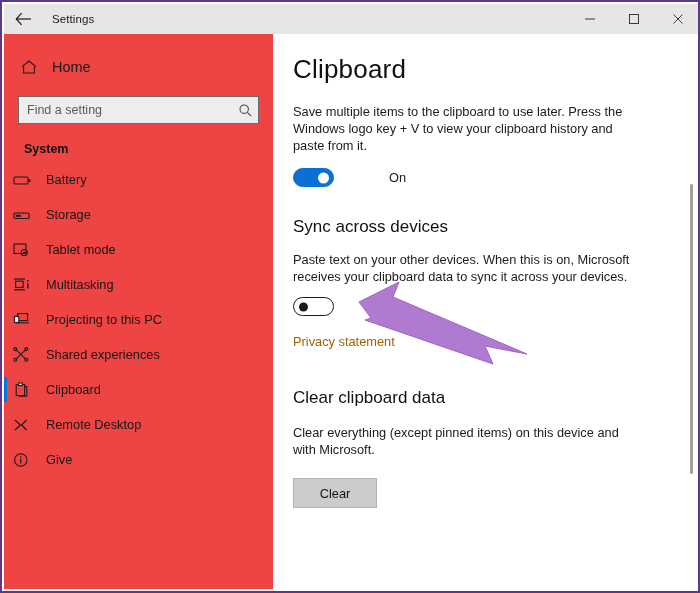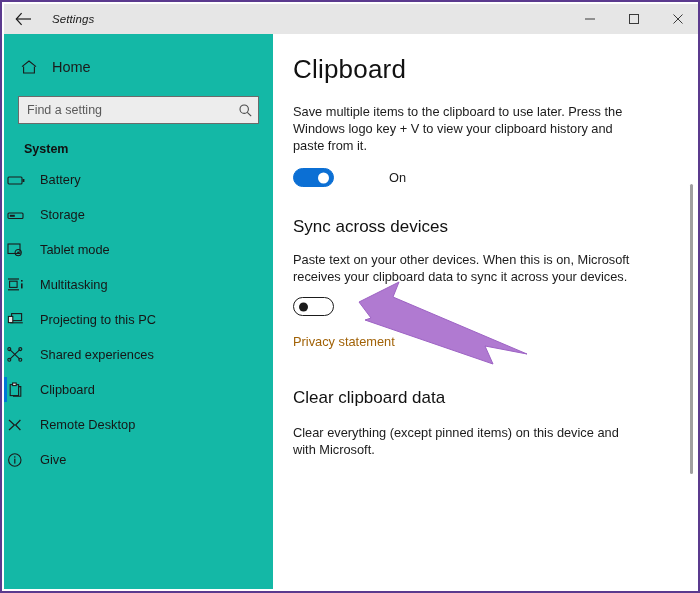--- a/index.html
+++ b/index.html
@@ -32,21 +32,20 @@
     width: 696px;
     height: 30px;
     background: #e6e6e6;
     display: flex;
     align-items: center;
   }
   #titlebar-left {
     display: flex;
     align-items: center;
     height: 30px;
-    font-style: italic;
   }
   .back-btn {
     width: 38px;
     height: 28px;
     display: flex;
     align-items: center;
     justify-content: center;
     cursor: pointer;
   }
   .back-btn svg { display: block; }
@@ -72,21 +71,21 @@
   }
   .wc svg { display: block; }
 
   
   #sidebar {
     position: absolute;
     left: 2px;
     top: 32px;
     width: 269px;
     bottom: 2px;
-    background: #14b8a6;
+    background: #ef4444;
     overflow: hidden;
   }
   .home-row {
     display: flex;
     align-items: center;
     height: 34px;
     margin-top: 16px;
     padding-left: 16px;
     cursor: pointer;
   }
@@ -127,21 +126,21 @@
     padding: 0 0 0 20px;
     margin-top: 18px;
   }
 
   .nav-list { margin-top: 6px; }
   .nav-item {
     position: relative;
     display: flex;
     align-items: center;
     height: 35px;
-    padding-left: 3px;
+    padding-left: 9px;
     cursor: pointer;
   }
   .nav-item .sel-bar {
     position: absolute;
     left: 0; top: 5px;
     width: 3px;
     height: 25px;
     background: #0078d7;
     display: none;
   }
@@ -510,20 +509,23 @@
       </div>
 
       <div style="margin-top:16px;">
         <a class="link">Privacy statement</a>
       </div>
 
       <h2 class="sec-title" style="margin-top:38px;">Clear clipboard data</h2>
 
       <p class="body-text" style="margin-top:16px;">Clear everything (except pinned items) on this device and with Microsoft.</p>
 
+      <div style="margin-top:20px;">
+        <button class="btn">Clear</button>
+      </div>
 
     </div>
   </div>
 
   <div id="scrollbar-track">
     <div id="scrollbar-thumb"></div>
   </div>
 
   <svg id="annot-arrow" viewBox="0 0 180 95">
     <path d="M2 22 L42 2 L36 17 L170 74 L128 66 L136 84 L8 40 L14 38 Z" fill="#b07ad1" stroke="#9d63c4" stroke-width="1"></path>

